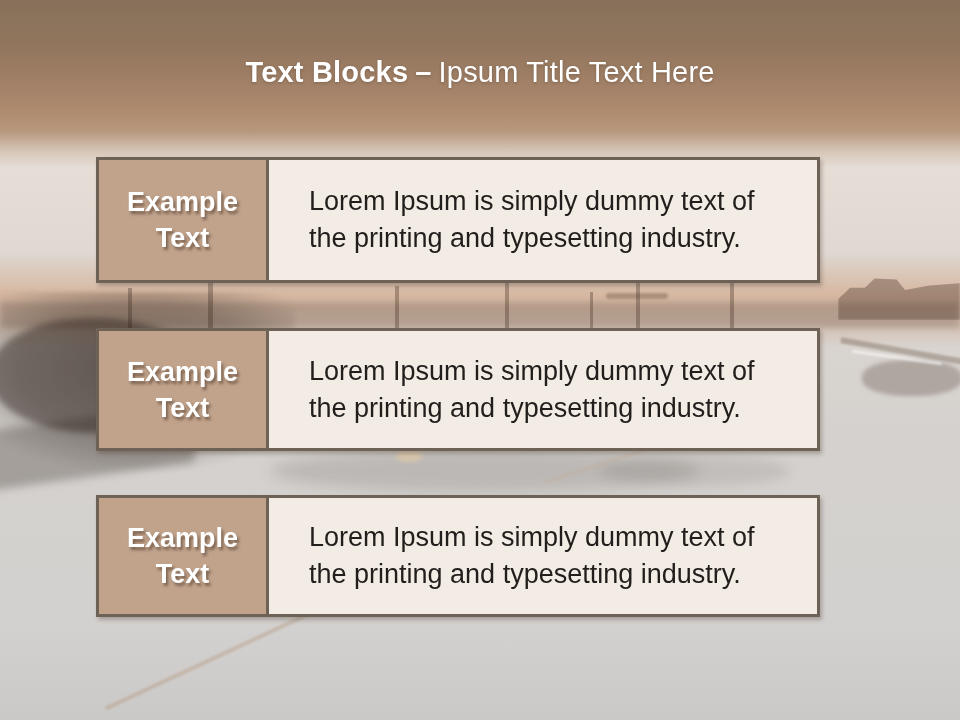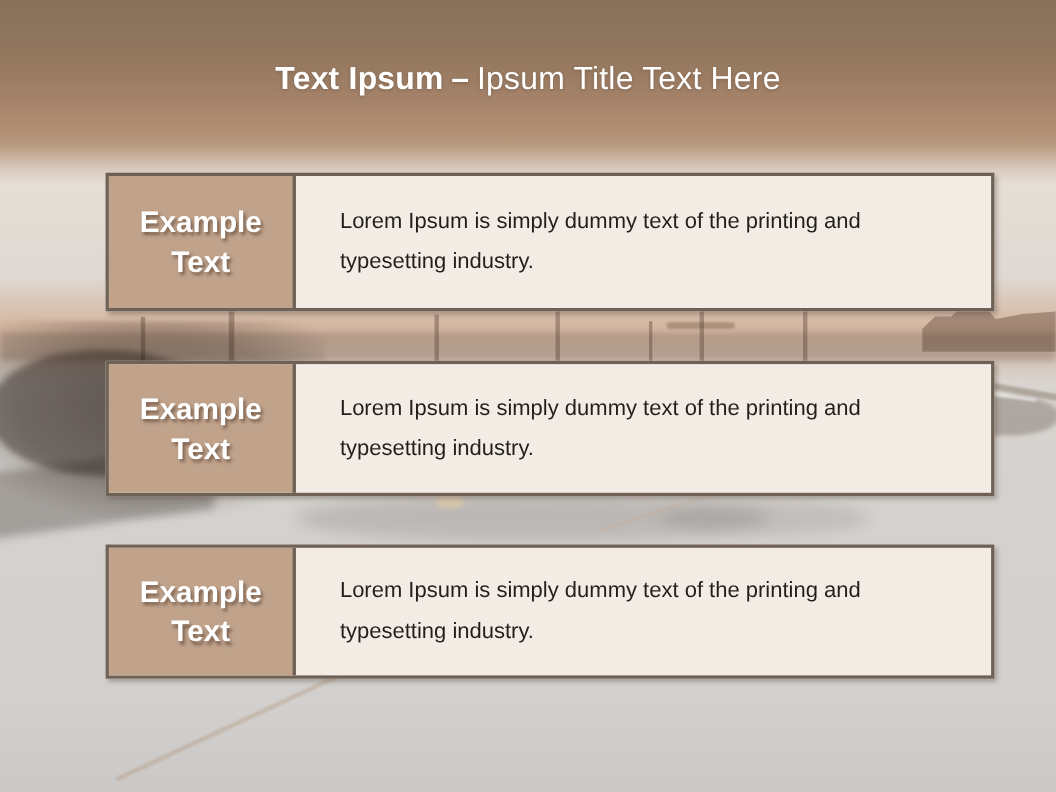--- a/index.html
+++ b/index.html
@@ -53,40 +53,40 @@
   }
   .title{
     position:absolute;left:0;top:56px;width:960px;text-align:center;
     color:#ffffff;font-size:29px;letter-spacing:0.2px;
     text-shadow:0 1px 3px rgba(60,40,25,0.30);
   }
   .title .b{font-weight:bold;}
   .title .dash{font-weight:bold;margin:0 7px;}
   
   .block{
-    position:absolute;left:96px;width:808px;display:flex;box-sizing:border-box;
+    position:absolute;left:96px;width:724px;display:flex;box-sizing:border-box;
     border:3px solid #6e6156;
     box-shadow:2px 3px 4px rgba(85,70,58,0.35);
     background:#f2ece5;
   }
   .block.b1{top:157px;height:126px;}
   .block.b2{top:328px;height:123px;}
   .block.b3{top:495px;height:122px;}
   .block-label{
     flex:0 0 170px;box-sizing:border-box;
     background:#c1a38c;border-right:3px solid #6e6156;
     color:#ffffff;font-weight:bold;font-size:27px;line-height:36px;
     display:flex;align-items:center;justify-content:center;text-align:center;
     text-shadow:2px 3px 3px rgba(92,70,52,0.70);
     padding:0 10px;
   }
   .block-body{
     flex:1;display:flex;align-items:center;box-sizing:border-box;
     padding:0 42px 0 40px;
-    font-size:20px;line-height:37px;color:#221e1b;
+    font-size:27px;line-height:37px;color:#221e1b;
   }
 </style>
 </head>
 <body>
 
 <div class="slide">
 
   <div class="bg">
     <div class="sky-band"></div>
     <div class="horizon"></div>
@@ -108,21 +108,21 @@
     <div class="mid-smudge-a"></div>
     <div class="mid-smudge-b"></div>
     <div class="mid-glint"></div>
     <div class="runway-line"></div>
     <div class="runway-line2"></div>
   </div>
 
   <div class="header"></div>
 
   <div class="title">
-    <span class="b">Text Ipsum</span><span class="dash">–</span><span>Ipsum Title Text Here</span>
+    <span class="b">Text Blocks</span><span class="dash">–</span><span>Ipsum Title Text Here</span>
   </div>
 
   <div class="block b1">
     <div class="block-label">Example Text</div>
     <div class="block-body">Lorem Ipsum is simply dummy text of the printing and typesetting industry.</div>
   </div>
 
   <div class="block b2">
     <div class="block-label">Example Text</div>
     <div class="block-body">Lorem Ipsum is simply dummy text of the printing and typesetting industry.</div>

